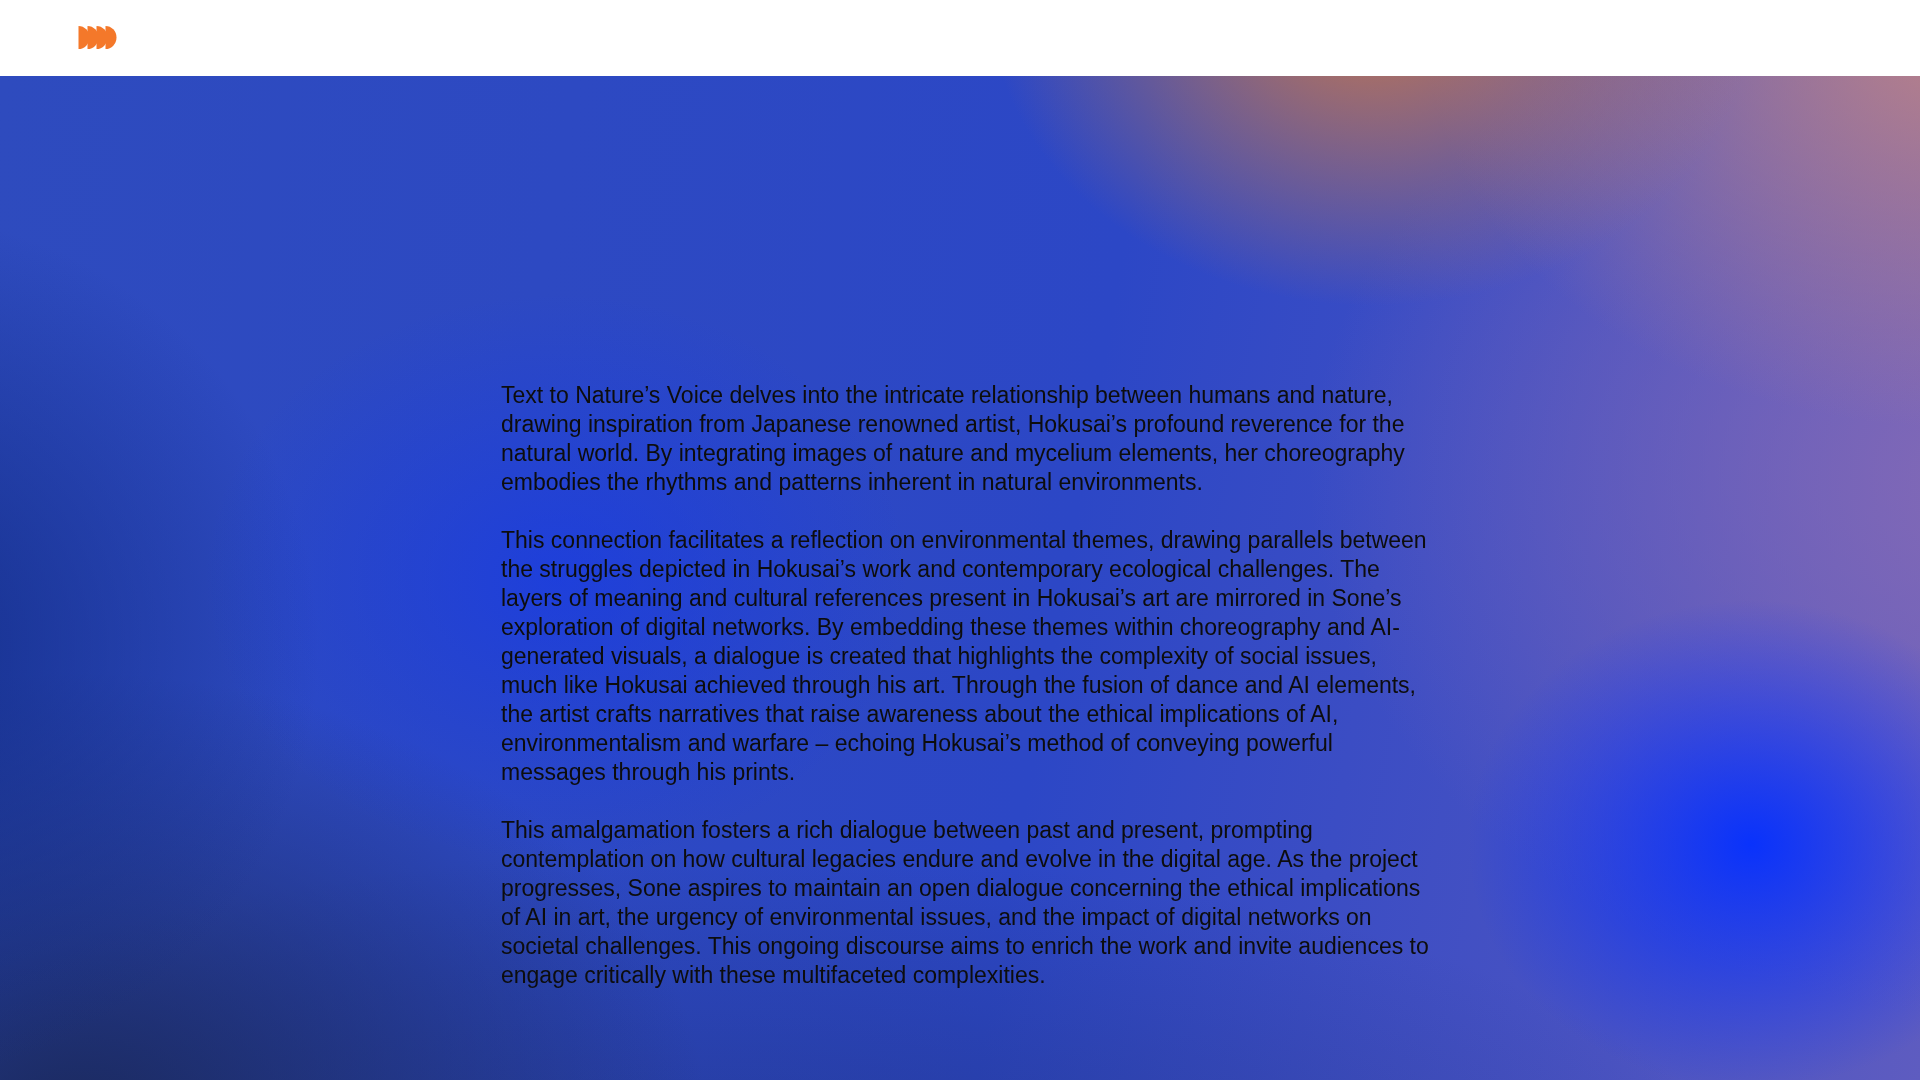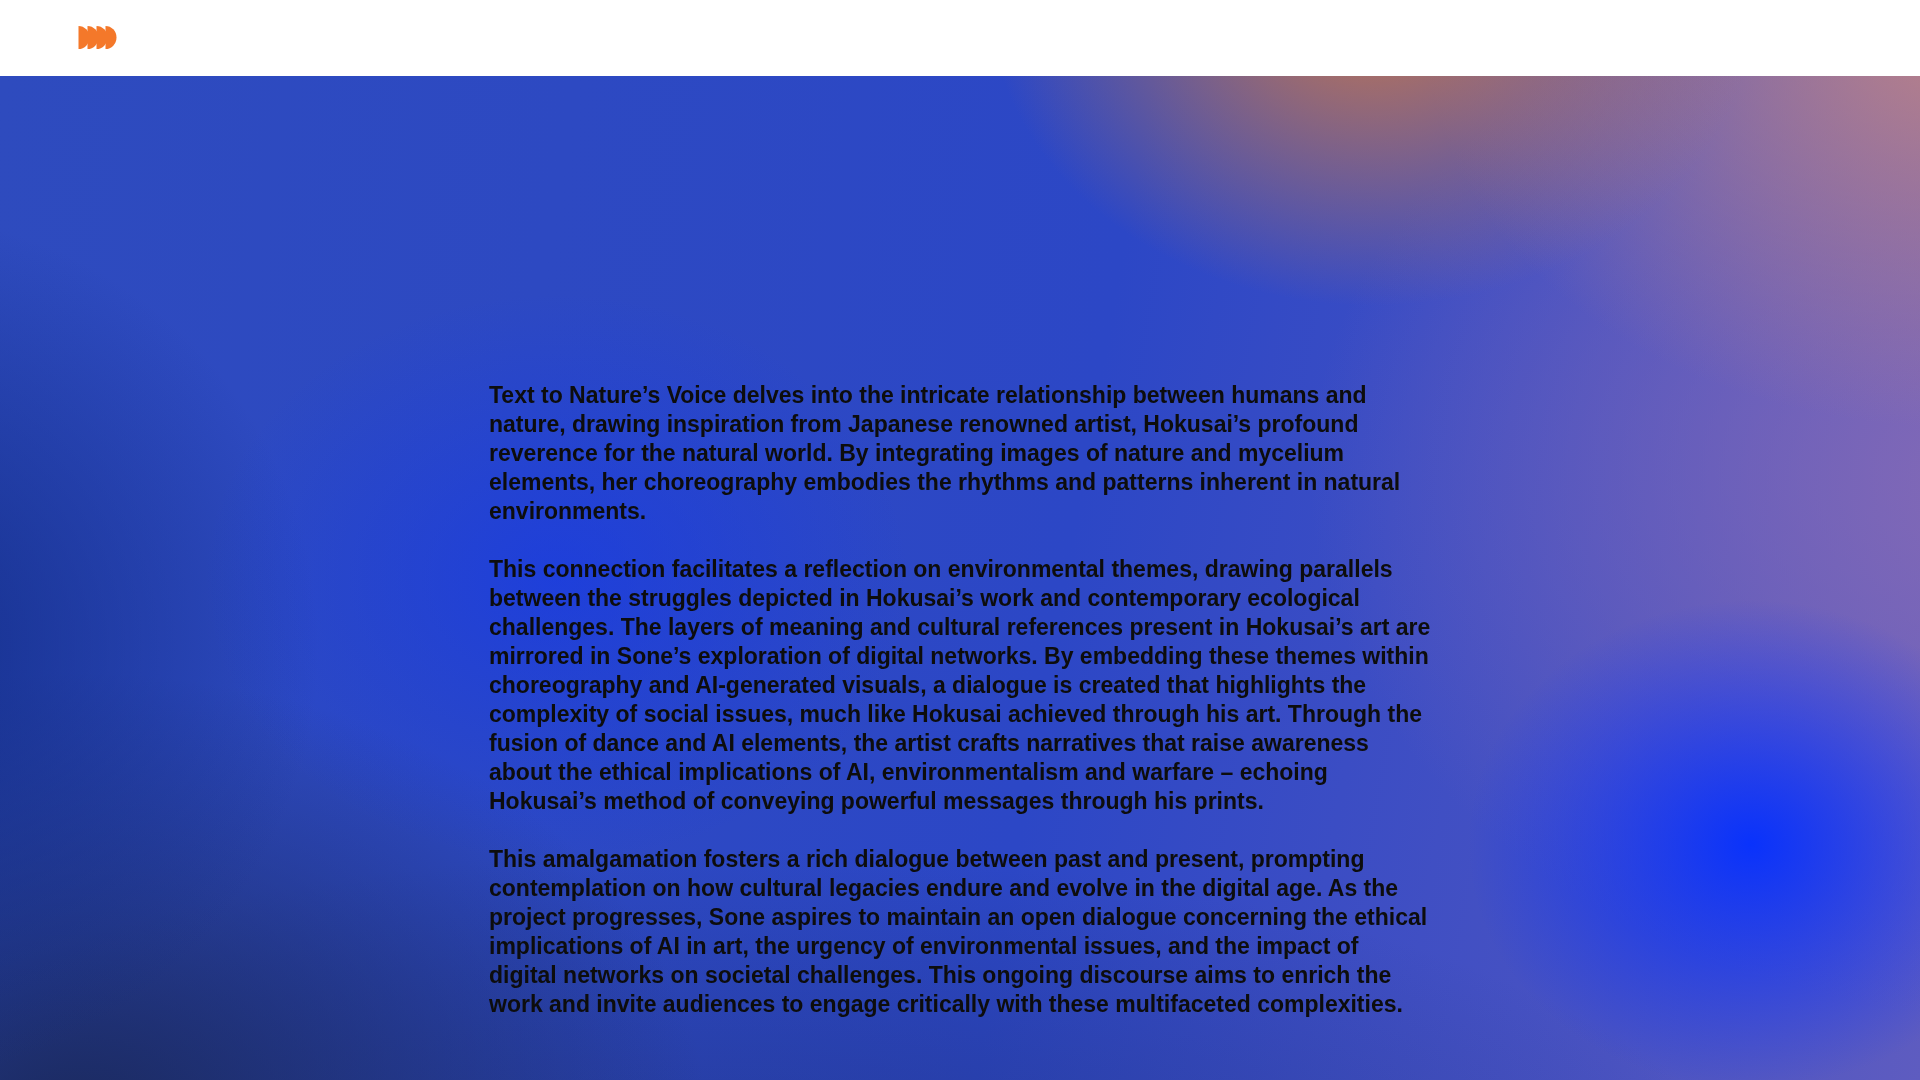--- a/index.html
+++ b/index.html
@@ -48,21 +48,21 @@
   .content {
     position: absolute;
     left: 489px;
     top: 305px;
     width: 942px;
     color: #0d0d0d;
     font-size: 23px;
     line-height: 29px;
     letter-spacing: 0;
   }
-  .content p { margin: 0 0 29px 0; font-weight: bold; }
+  .content p { margin: 0 0 29px 12px; }
   .content p:last-child { margin-bottom: 0; }
 </style>
 </head>
 <body>
 
 <div class="page">
 
   <header class="topbar">
     <a class="logo">
       <svg width="39" height="23" viewBox="0 0 39 23" xmlns="http://www.w3.org/2000/svg">

